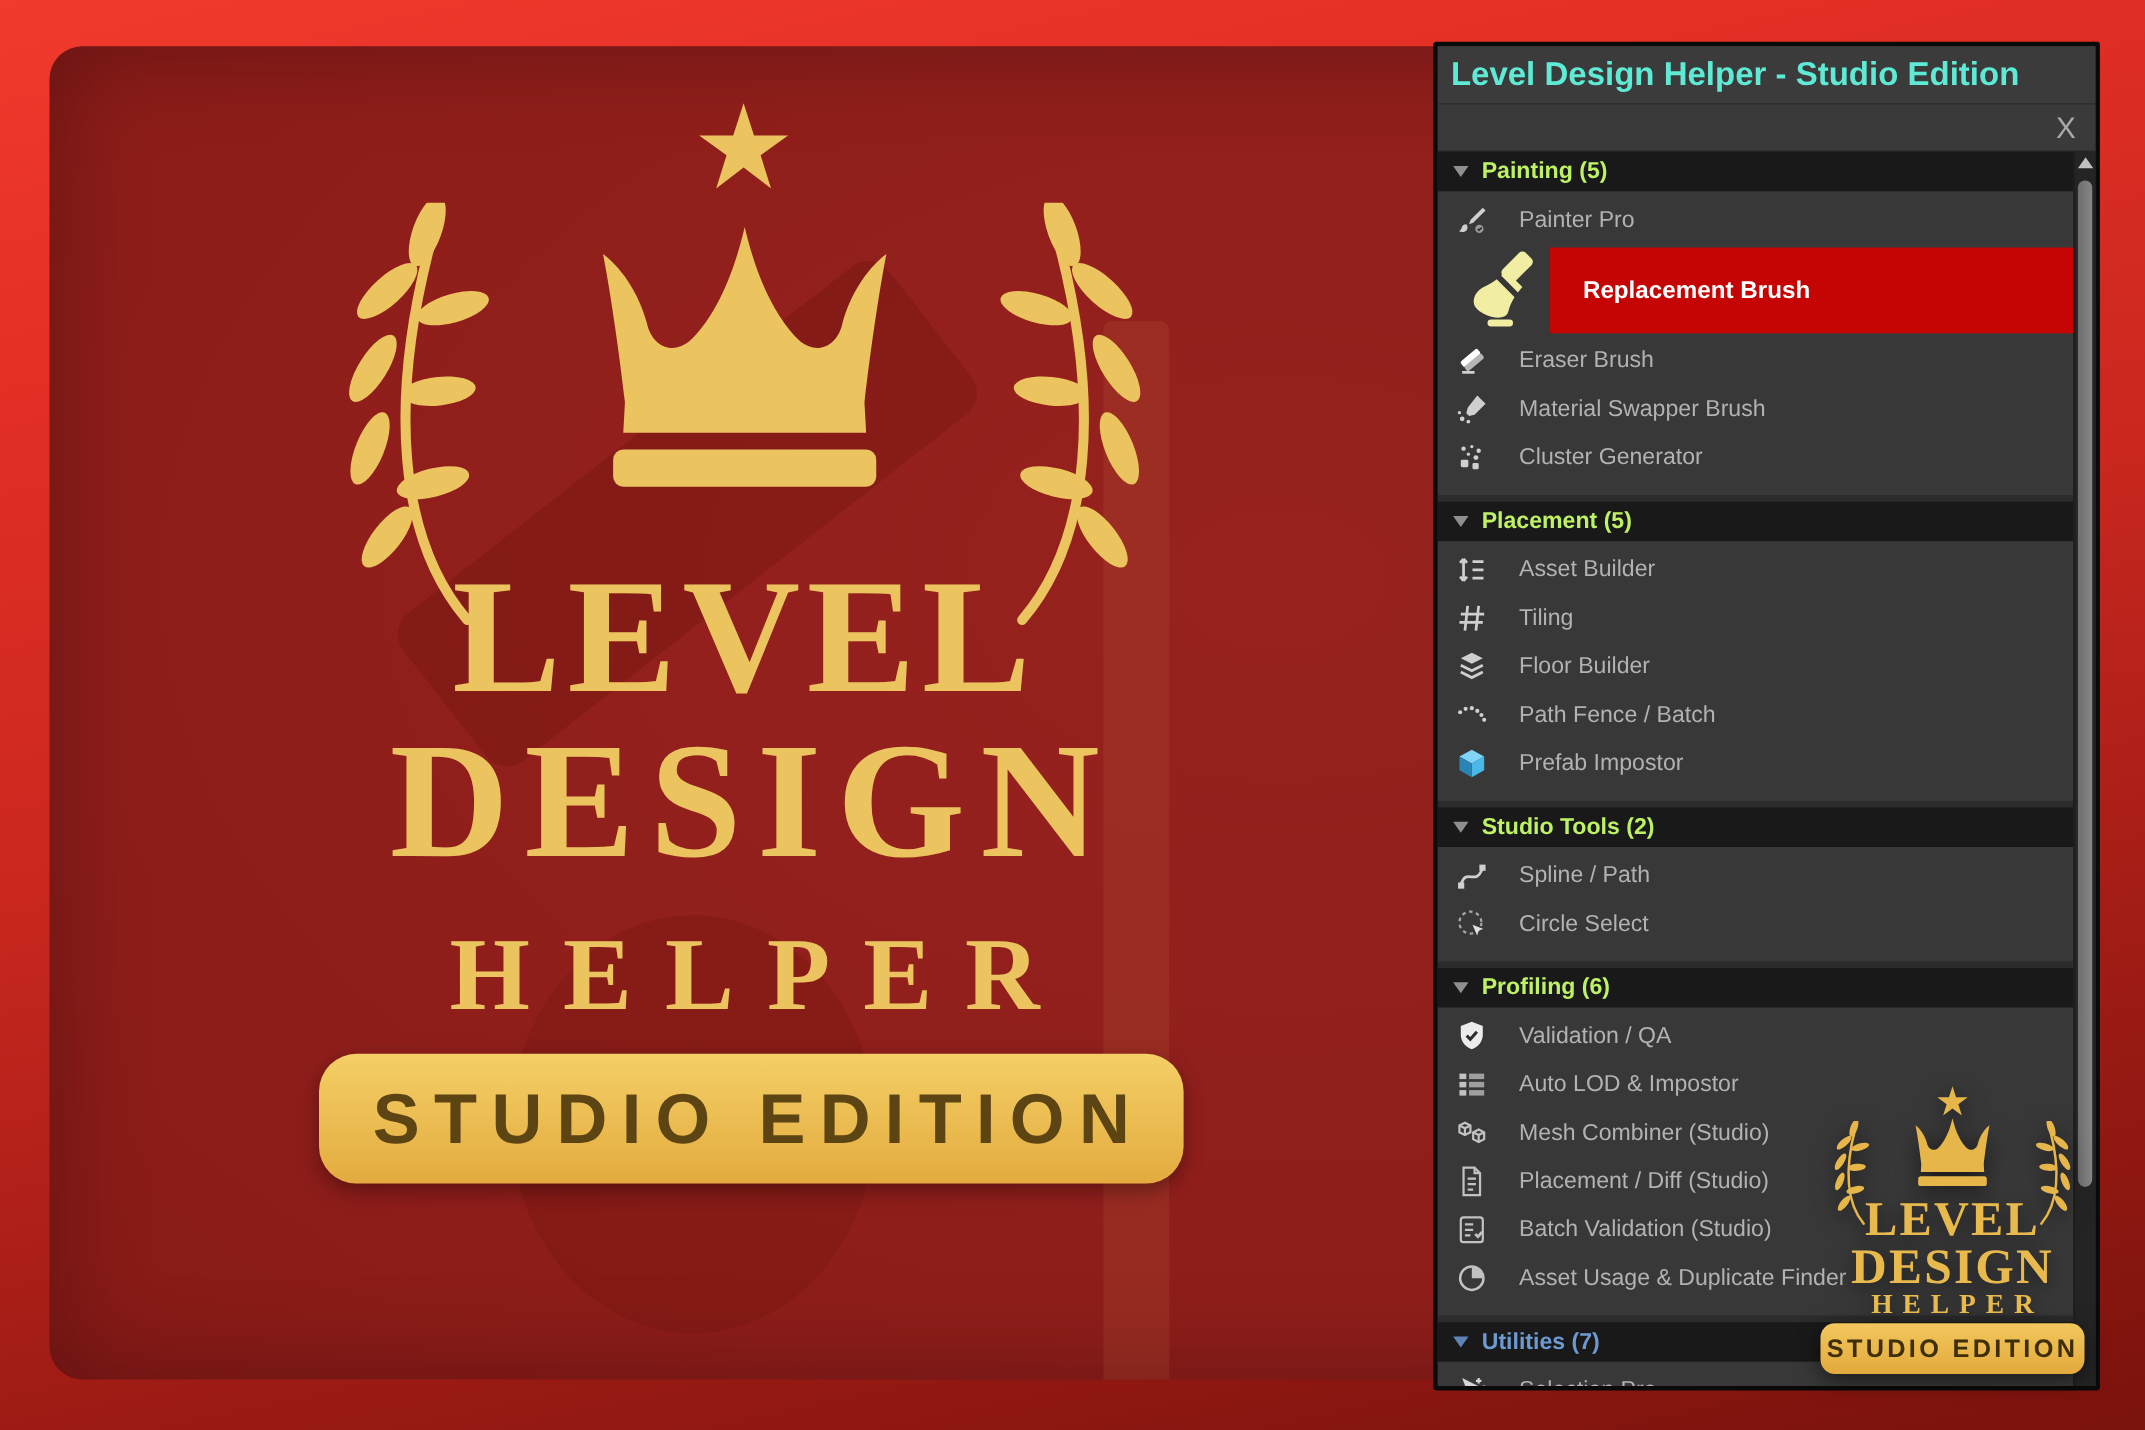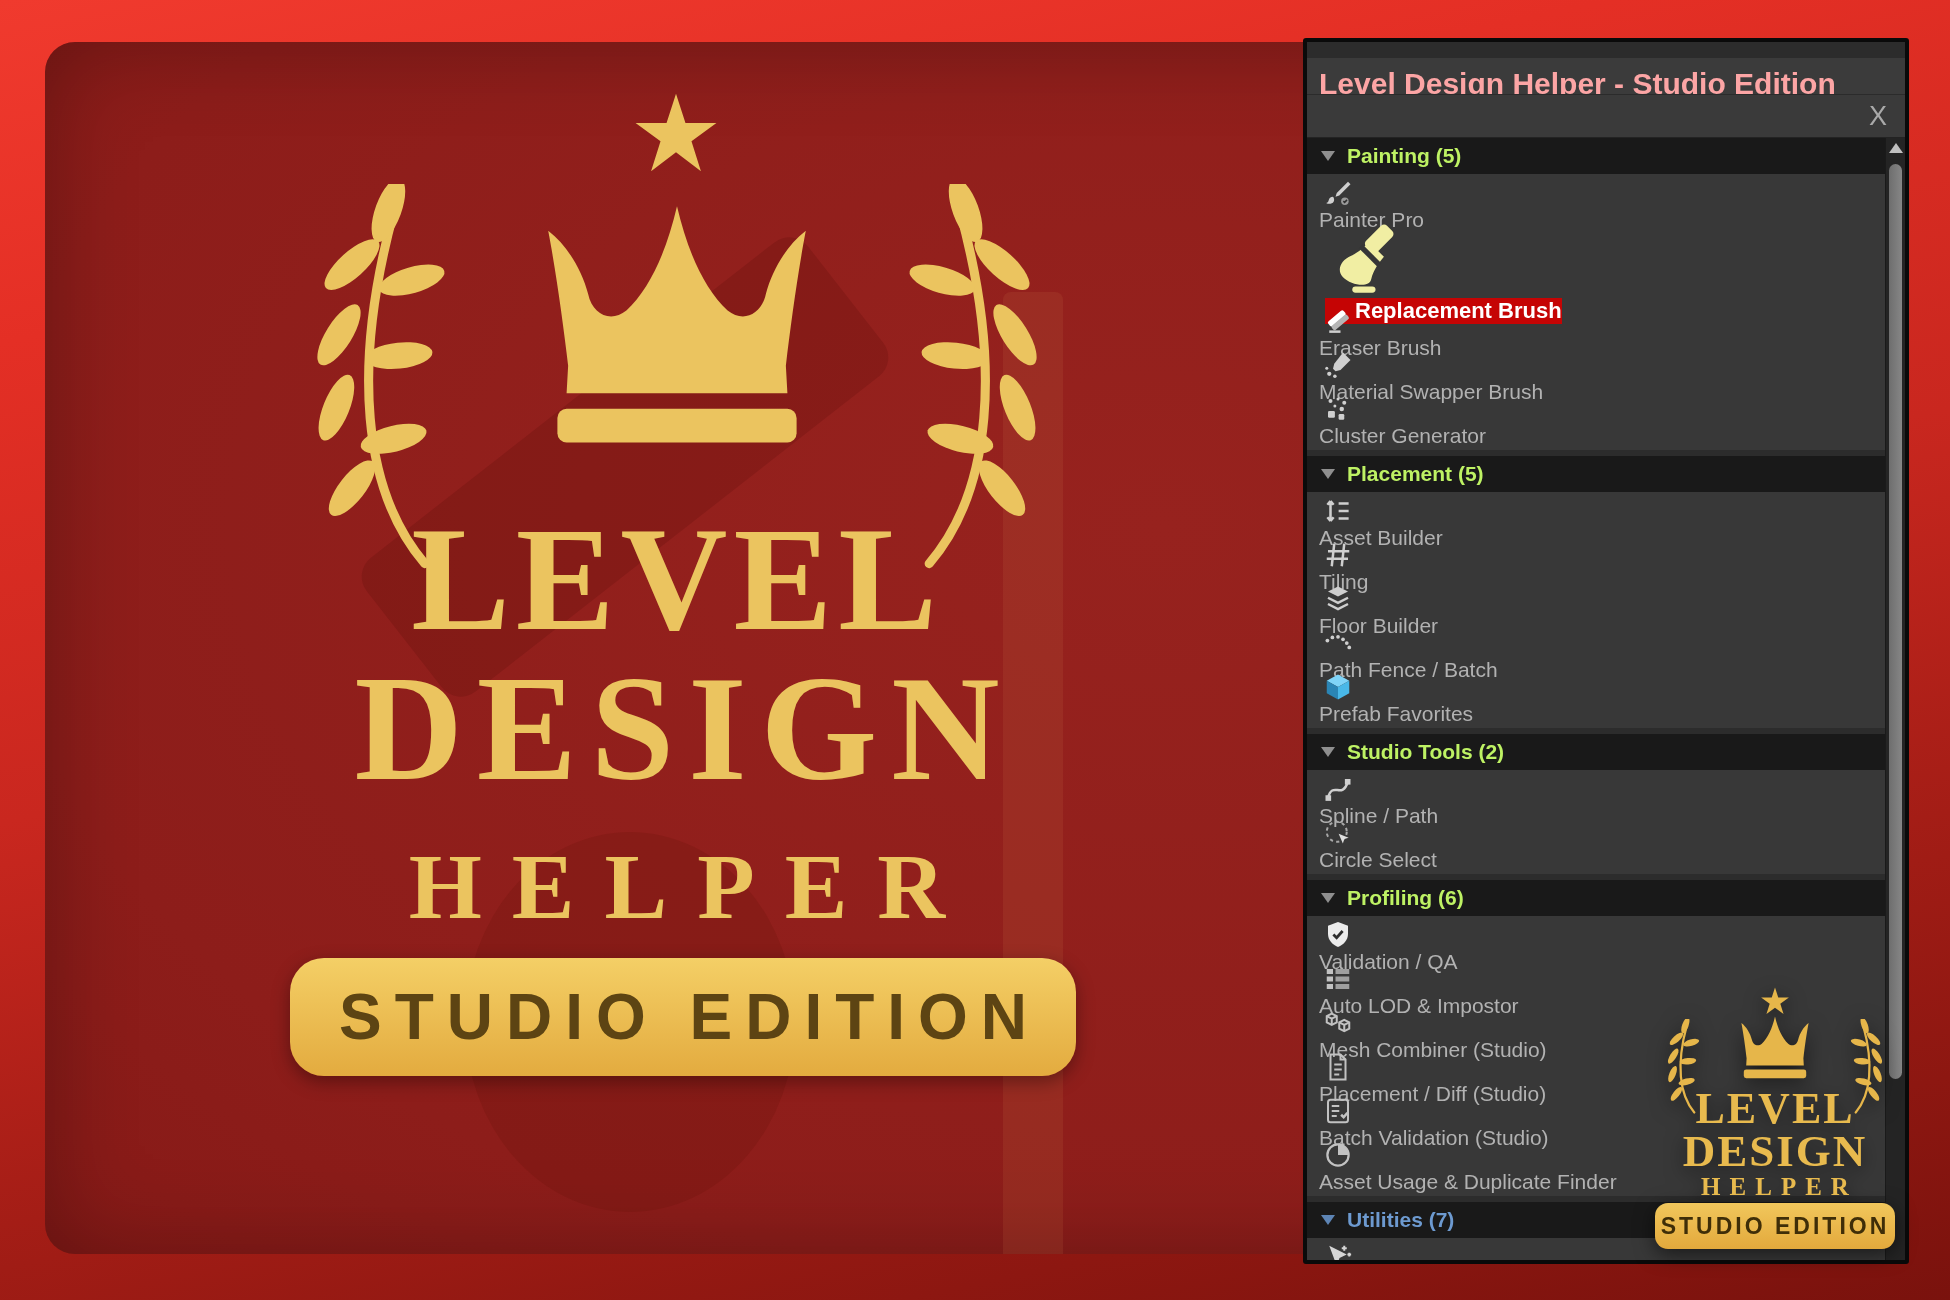--- a/index.html
+++ b/index.html
@@ -43,41 +43,41 @@
     display:flex; align-items:center; justify-content:center;
     font-size:64px; font-weight:bold; letter-spacing:13px; padding-left:13px;
     color:#5d4413; box-shadow:0 6px 18px rgba(0,0,0,.35);
   }
 
   
   .panel {
     position:absolute; left:1303px; top:38px; width:606px; height:1226px;
     background:#2c2c2c; border:4px solid #0a0a0a; border-radius:3px;
   }
-  .titlebar { position:absolute; left:0; right:0; top:16px; height:52px; background:#3b3b3b;
+  .titlebar { position:absolute; left:0; right:0; top:0; height:52px; background:#3b3b3b;
               display:flex; align-items:center; padding:0 12px;
-              font-size:30px; font-weight:bold; color:#fca5a5; white-space:nowrap; }
+              font-size:30px; font-weight:bold; color:#5eead4; white-space:nowrap; }
   .searchrow { position:absolute; left:0; right:0; top:52px; height:44px; background:#3a3a3a;
                border-top:1px solid #2b2b2b; border-bottom:1px solid #232323;
                display:flex; align-items:center; }
   .searchrow input { flex:1; height:100%; background:transparent; border:none; outline:none;
                      color:#dddddd; font-size:22px; padding:0 12px; font-family:"Liberation Sans",sans-serif; }
   .clear-x { width:54px; text-align:center; color:#a9a9a9; font-size:27px; line-height:42px; cursor:default; }
 
   .content { position:absolute; top:96px; bottom:0; left:0; right:20px; background:#2c2c2c; overflow:hidden; }
   .section + .section { margin-top:6px; }
   .sec-header { height:36px; background:#191919; display:flex; align-items:center; padding-left:14px; }
   .tri { width:0; height:0; border-left:7px solid transparent; border-right:7px solid transparent;
          border-top:10px solid #8f8f8f; margin-right:12px; }
   .sec-label { font-size:21px; font-weight:bold; color:#bef264; }
   .sec-header.blue .sec-label { color:#6d9ad0; }
   .sec-header.blue .tri { border-top-color:#5d84b4; }
   .sec-body { background:#383838; padding:4px 0 12px 0; }
 
-  .row { height:44px; display:flex; align-items:flex-start; padding-left:12px;flex-direction:column; }
+  .row { height:44px; display:flex; align-items:center; padding-left:12px; }
   .ic { width:38px; display:flex; align-items:center; justify-content:center; margin-right:24px; flex:none; }
   .ic svg { width:30px; height:30px; }
   .lbl { font-size:21px; color:#b2b2b2; white-space:nowrap; }
 
   .row.selected { height:84px; padding-left:18px; }
   .row.selected .ic { width:82px; margin-right:2px; }
   .row.selected .ic svg { width:76px; height:76px; }
   .sel-box { flex:1; height:78px; background:#c50404; display:flex; align-items:center; padding-left:30px; }
   .sel-box .lbl { color:#ffffff; font-weight:bold; font-size:22px; }
 
@@ -285,21 +285,21 @@
           <span class="lbl">Path Fence / Batch</span>
         </div>
         <div class="row">
           <span class="ic">
             <svg viewBox="0 0 24 24">
                 <path d="M12 2l9 5-9 5-9-5z" fill="#7fd4f8"></path>
                 <path d="M12 12l9-5v10l-9 5z" fill="#49b8e8"></path>
                 <path d="M12 12L3 7v10l9 5z" fill="#2a85b5"></path>
               </svg>
           </span>
-          <span class="lbl">Prefab Favorites</span>
+          <span class="lbl">Prefab Impostor</span>
         </div>
       </div>
     </div>
 
     <div class="section">
       <div class="sec-header">
         <span class="tri"></span>
         <span class="sec-label">Studio Tools (2)</span>
       </div>
       <div class="sec-body">

